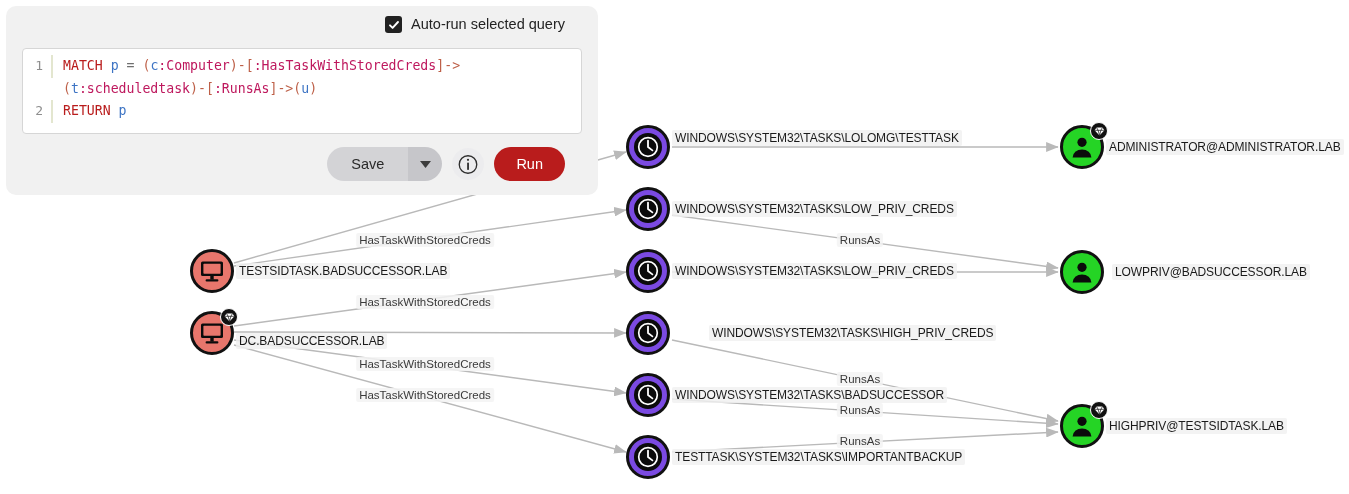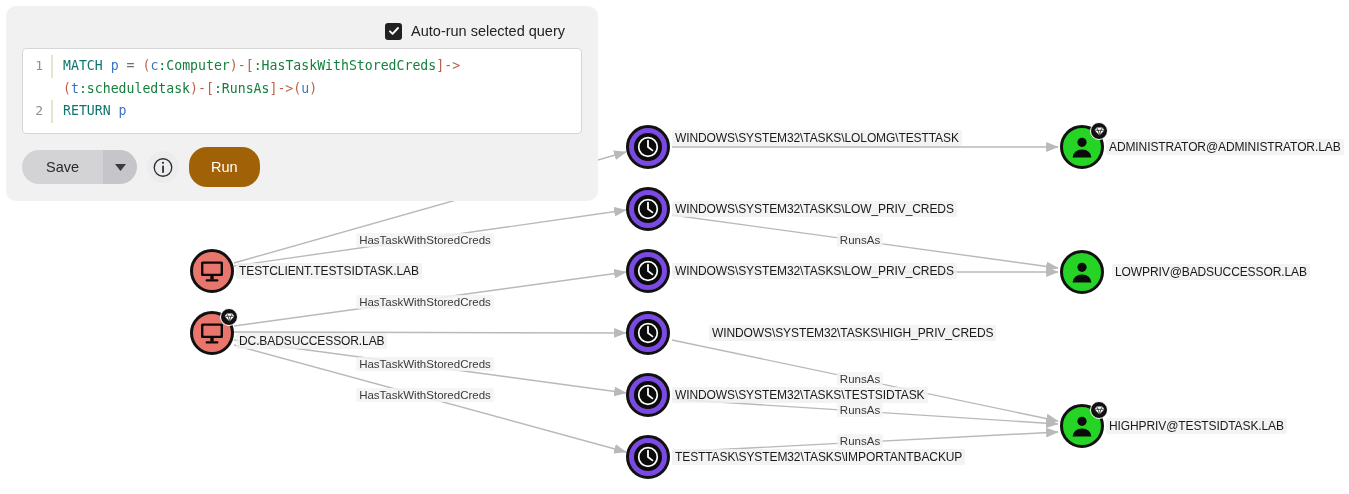--- a/index.html
+++ b/index.html
@@ -115,21 +115,20 @@
     width: 592px;
     background: #f1f1f1;
     border-radius: 10px;
     z-index: 10;
     box-sizing: border-box;
     padding: 10px 16px 14px 16px;
   }
 
   .autorun-row {
     display: flex;
-    align-items: center;
     justify-content: flex-end;
     gap: 9px;
     height: 30px;
     padding-right: 17px;
   }
   .checkbox {
     width: 17px; height: 17px;
     border-radius: 3px;
     background: #212121;
     display: flex;
@@ -170,29 +169,30 @@
     font-family: "DejaVu Sans Mono", monospace;
     font-size: 13px;
     border-right: 2px solid #e3e6cf;
     box-sizing: border-box;
   }
   .code-text {
     padding-left: 10px;
     white-space: pre-wrap;
     word-break: break-word;
   }
-  .k-kw   { color: #0f766e; }
+  .k-kw   { color: #b91c1c; }
   .k-var  { color: #3d74c4; }
-  .k-lbl  { color: #15803d; }
+  .k-lbl  { color: #be185d; }
   .k-pun  { color: #bd5f47; }
   .k-op   { color: #6f6f6f; }
 
   .btn-row {
     display: flex;
     align-items: center;
+    justify-content: flex-end;
     gap: 10px;
     margin-top: 13px;
     padding-right: 17px;
   }
   .save-group {
     display: flex;
     align-items: stretch;
     border-radius: 18px;
     overflow: hidden;
   }
@@ -220,28 +220,28 @@
     width: 32px; height: 32px;
     border-radius: 50%;
     background: #ececee;
     border: none;
     display: flex;
     align-items: center;
     justify-content: center;
     cursor: pointer;
   }
   .btn-run {
-    background: #a16207;
+    background: #b91c1c;
     color: #ffffff;
     border: none;
     border-radius: 18px;
     font-size: 14.5px;
     font-family: "Liberation Sans", sans-serif;
     padding: 0 22px;
-    height: 40px;
+    height: 34px;
     cursor: pointer;
   }
 </style>
 </head>
 <body>
 
 <div id="graph-layer">
   <svg id="graph-canvas">
     <defs>
       <marker id="arw" markerWidth="9" markerHeight="7" refX="8.5" refY="3.5" orient="auto">
@@ -268,21 +268,21 @@
         <div class="node-disc"></div>
         <div class="node-glyph">
           <svg width="26" height="26" viewBox="0 0 26 26">
             <rect x="2" y="3.5" width="22" height="14.5" rx="1.6" fill="#0b0b0b"></rect>
             <rect x="4.4" y="5.8" width="17.2" height="9.9" rx="0.8" fill="#e8766c"></rect>
             <rect x="11.3" y="18" width="3.4" height="3.6" fill="#0b0b0b"></rect>
             <rect x="6.6" y="21.2" width="12.8" height="2.3" rx="1.1" fill="#0b0b0b"></rect>
           </svg>
         </div>
       </div>
-      <div class="node-label" style="left: 236px; top: 263px;">TESTCLIENT.TESTSIDTASK.LAB</div>
+      <div class="node-label" style="left: 236px; top: 263px;">TESTSIDTASK.BADSUCCESSOR.LAB</div>
       <div class="node node-computer" style="left: 190px; top: 311px;">
         <div class="node-disc"></div>
         <div class="node-glyph">
           <svg width="26" height="26" viewBox="0 0 26 26">
             <rect x="2" y="3.5" width="22" height="14.5" rx="1.6" fill="#0b0b0b"></rect>
             <rect x="4.4" y="5.8" width="17.2" height="9.9" rx="0.8" fill="#e8766c"></rect>
             <rect x="11.3" y="18" width="3.4" height="3.6" fill="#0b0b0b"></rect>
             <rect x="6.6" y="21.2" width="12.8" height="2.3" rx="1.1" fill="#0b0b0b"></rect>
           </svg>
         </div>
@@ -346,21 +346,21 @@
         <div class="node-disc"></div>
         <div class="node-core"></div>
         <div class="node-glyph">
           <svg width="24" height="24" viewBox="0 0 24 24">
             <circle cx="12" cy="12" r="11" fill="#0b0b0b"></circle>
             <circle cx="12" cy="12" r="9.3" fill="none" stroke="#ffffff" stroke-width="1.7"></circle>
             <path d="M12 5.6 L12 12 L16.4 15.4" stroke="#ffffff" stroke-width="1.8" fill="none" stroke-linecap="round" stroke-linejoin="round"></path>
           </svg>
         </div>
       </div>
-      <div class="node-label" style="left: 672px; top: 387px;">WINDOWS\SYSTEM32\TASKS\TESTSIDTASK</div>
+      <div class="node-label" style="left: 672px; top: 387px;">WINDOWS\SYSTEM32\TASKS\BADSUCCESSOR</div>
       <div class="node node-task" style="left: 626px; top: 435px;">
         <div class="node-disc"></div>
         <div class="node-core"></div>
         <div class="node-glyph">
           <svg width="24" height="24" viewBox="0 0 24 24">
             <circle cx="12" cy="12" r="11" fill="#0b0b0b"></circle>
             <circle cx="12" cy="12" r="9.3" fill="none" stroke="#ffffff" stroke-width="1.7"></circle>
             <path d="M12 5.6 L12 12 L16.4 15.4" stroke="#ffffff" stroke-width="1.8" fill="none" stroke-linecap="round" stroke-linejoin="round"></path>
           </svg>
         </div>

